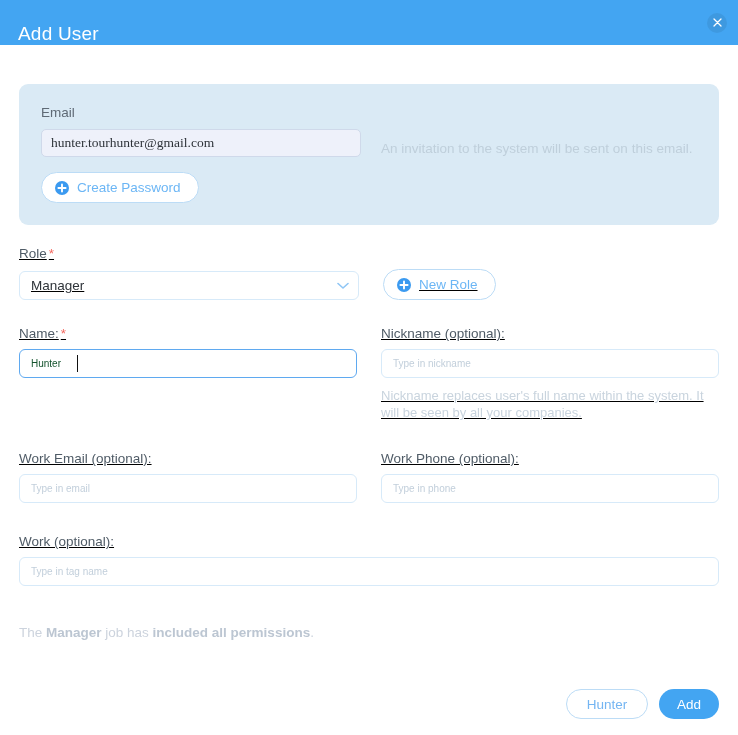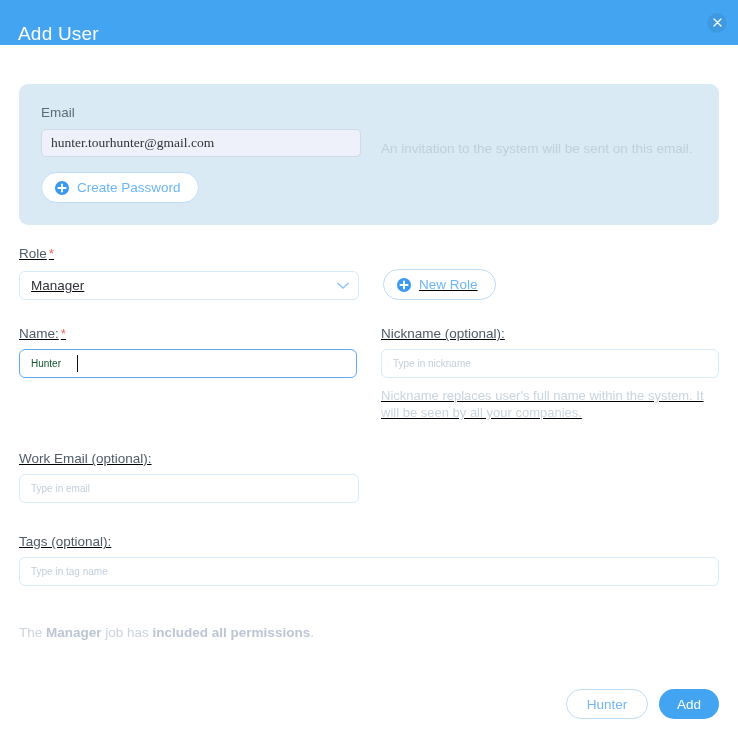--- a/index.html
+++ b/index.html
@@ -295,24 +295,28 @@
       <input class="text-input" type="text" placeholder="Type in nickname" style="">
       <div class="helper-text">Nickname replaces user's full name within the system. It will be seen by all your companies.</div>
     </div>
   </div>
 
   <div class="row block-work">
     <div class="col">
       <label class="field-label">Work Email (optional):</label>
       <input class="text-input" type="text" placeholder="Type in email" style="">
     </div>
+    <div class="col">
+      <label class="field-label">Work Phone (optional):</label>
+      <input class="text-input" type="text" placeholder="Type in phone" style="">
+    </div>
   </div>
 
   <div class="block-tags">
-    <label class="field-label">Tags (optional):</label>
+    <label class="field-label">Work (optional):</label>
     <input class="text-input col-full" type="text" placeholder="Type in tag name" style="">
   </div>
 </div>
 
 <div class="perm-note"><span>The </span><b>Manager</b><span> job has </span><b>included all permissions</b><span>.</span></div>
 
 <div class="footer">
   <button class="btn-cancel">Hunter</button>
   <button class="btn-add">Add</button>
 </div>

